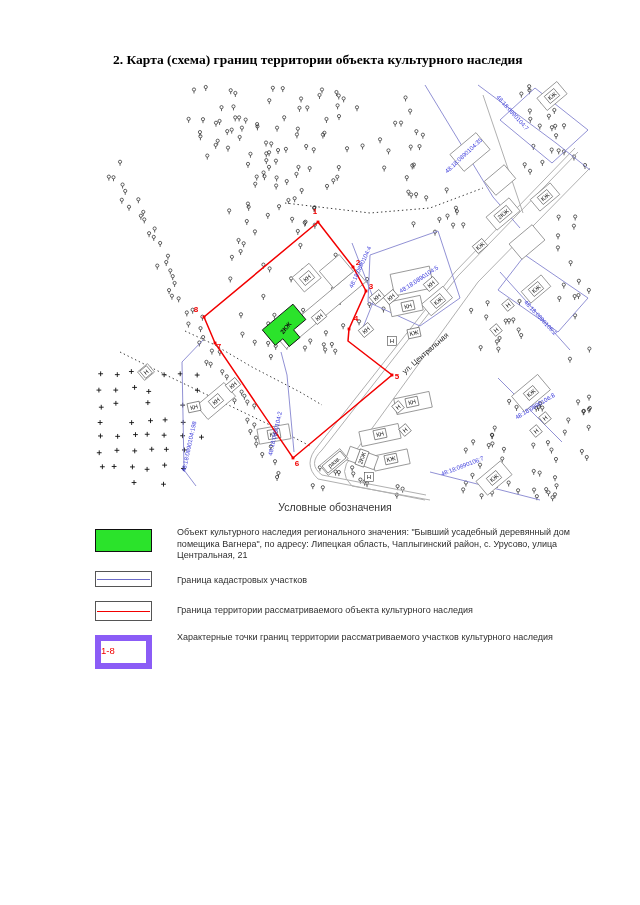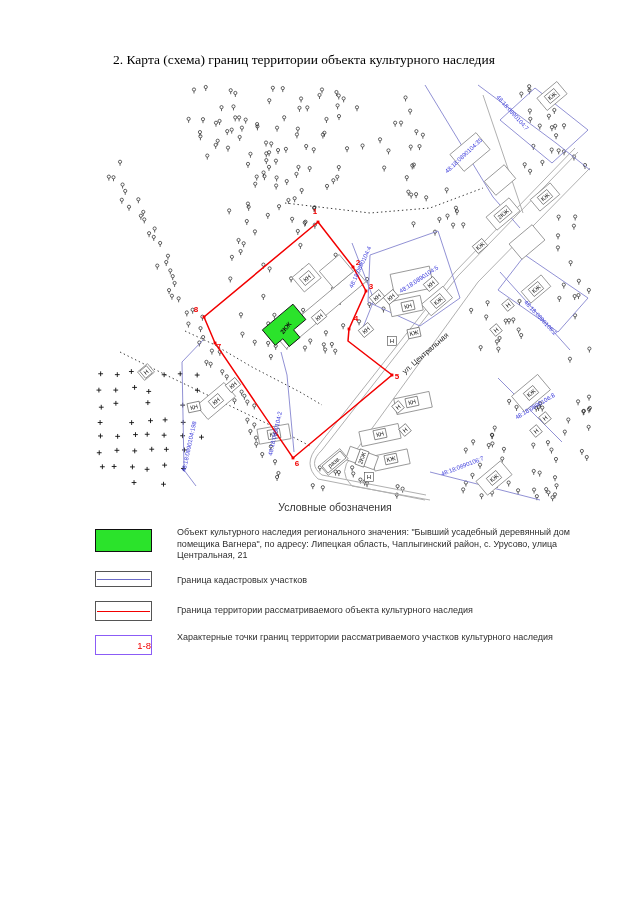--- a/index.html
+++ b/index.html
@@ -1,31 +1,31 @@
 <!DOCTYPE html>
 <html><head>
 <meta charset="utf-8">
 <style>
   html,body{margin:0;padding:0}
   body{width:640px;height:905px;background:#ffffff;position:relative;overflow:hidden;
        font-family:"Liberation Sans",sans-serif}
   .title{position:absolute;left:113px;top:52px;width:470px;
-         font-family:"Liberation Serif",serif;font-weight:normal;font-size:13.5px;color:#000}
+         font-family:"Liberation Serif",serif;font-weight:bold;font-size:13.5px;color:#000}
   #map-wrap{position:absolute;left:0;top:78px;width:640px;height:432px}
   #legend-title{position:absolute;top:501px;left:15px;width:640px;text-align:center;
                 font-size:10.5px;color:#333}
   .sw{position:absolute;left:95px;width:57px;box-sizing:border-box;background:#fff}
   .sw .mid{position:absolute;left:1px;right:1px;top:50%;height:0;border-top:0}
   .sw-object{top:529px;height:23px;border:1px solid #111;background:#2be32b}
   .sw-cad{top:571px;height:16px;border:1px solid #555}
   .sw-cad .mid{border-top:1px solid #6c6cc8}
   .sw-bound{top:601px;height:20px;border:1px solid #555}
   .sw-bound .mid{border-top:1.5px solid #f20000}
-  .sw-points{top:635px;height:20px;border:1px solid #8b5cf6;
-             color:#f20000;font-size:9.5px;text-align:right;line-height:19px}
+  .sw-points{top:635px;height:34px;border:6px solid #8b5cf6;
+             color:#f20000;font-size:9.5px;text-align:left;line-height:19px}
   .ltext{position:absolute;left:177px;width:428px;font-size:9px;line-height:11.6px;color:#2f2f2f}
   .lt1{top:527px}.lt2{top:575px}.lt3{top:605px}.lt4{top:632px}
 </style>
 </head>
 <body>
 
 <div class="title">2.  Карта (схема) границ территории объекта культурного наследия</div>
 
 <div id="map-wrap">
   <svg id="m" width="640" height="432" viewBox="0 78 640 432" xmlns="http://www.w3.org/2000/svg">

